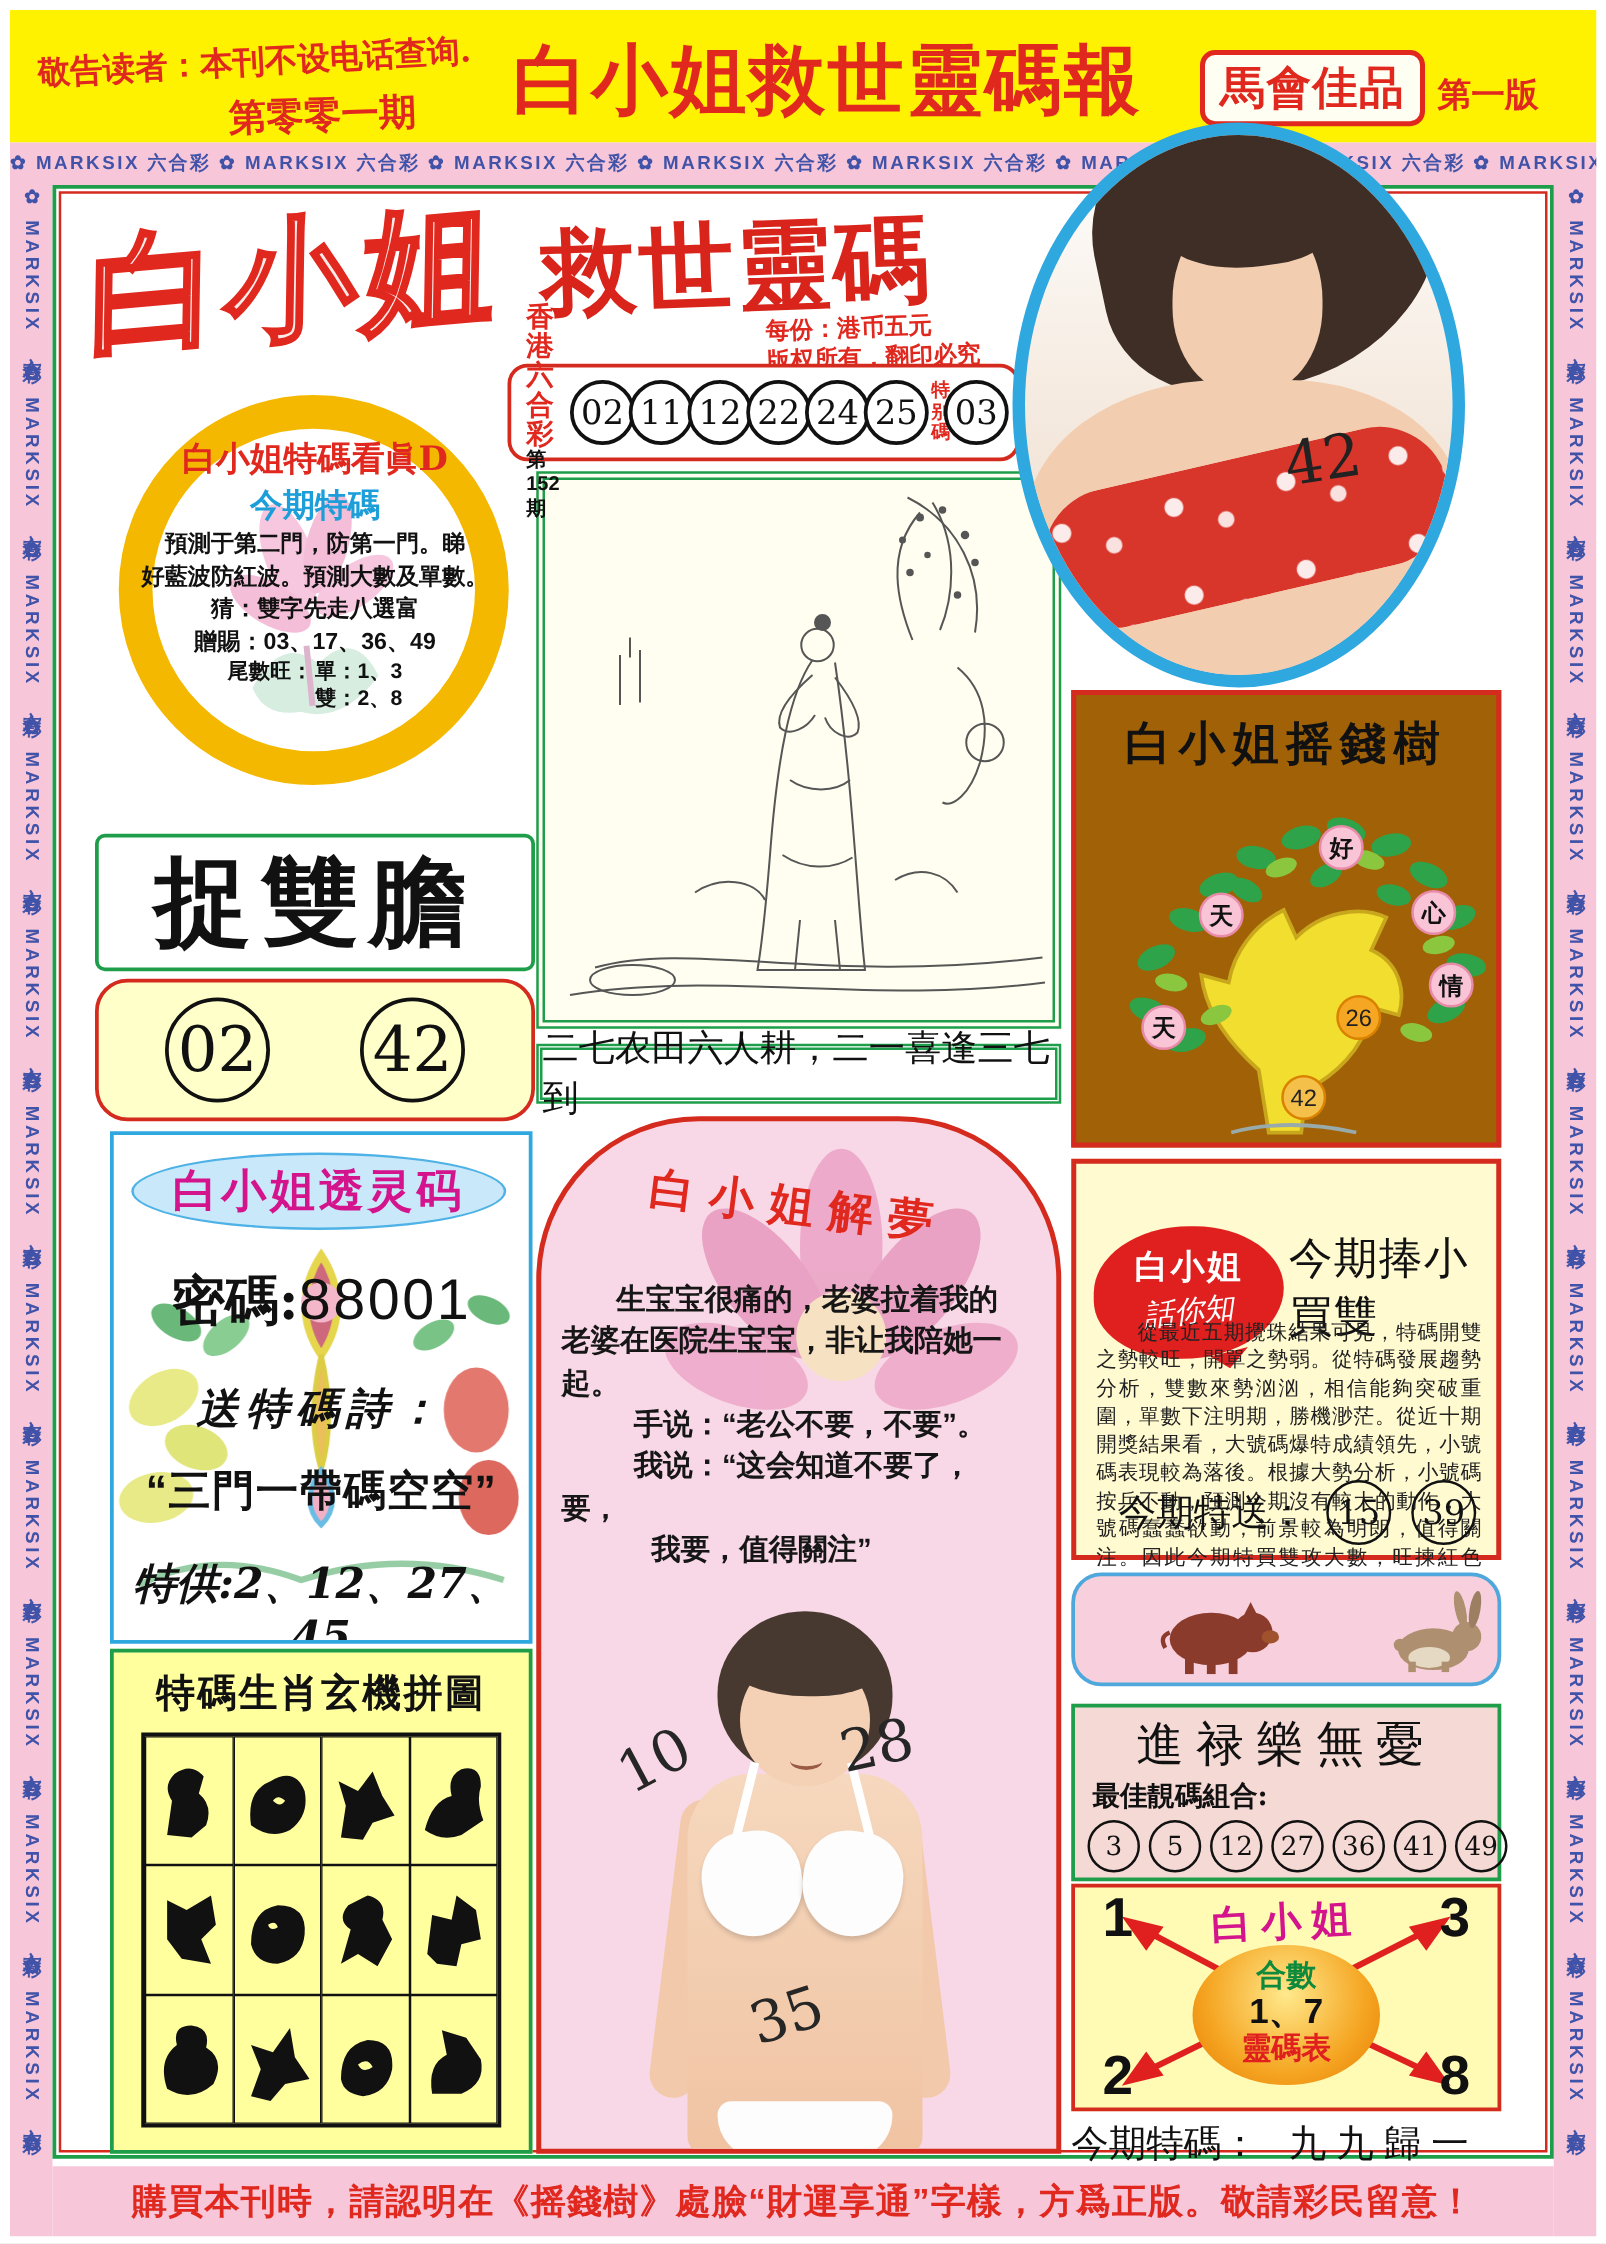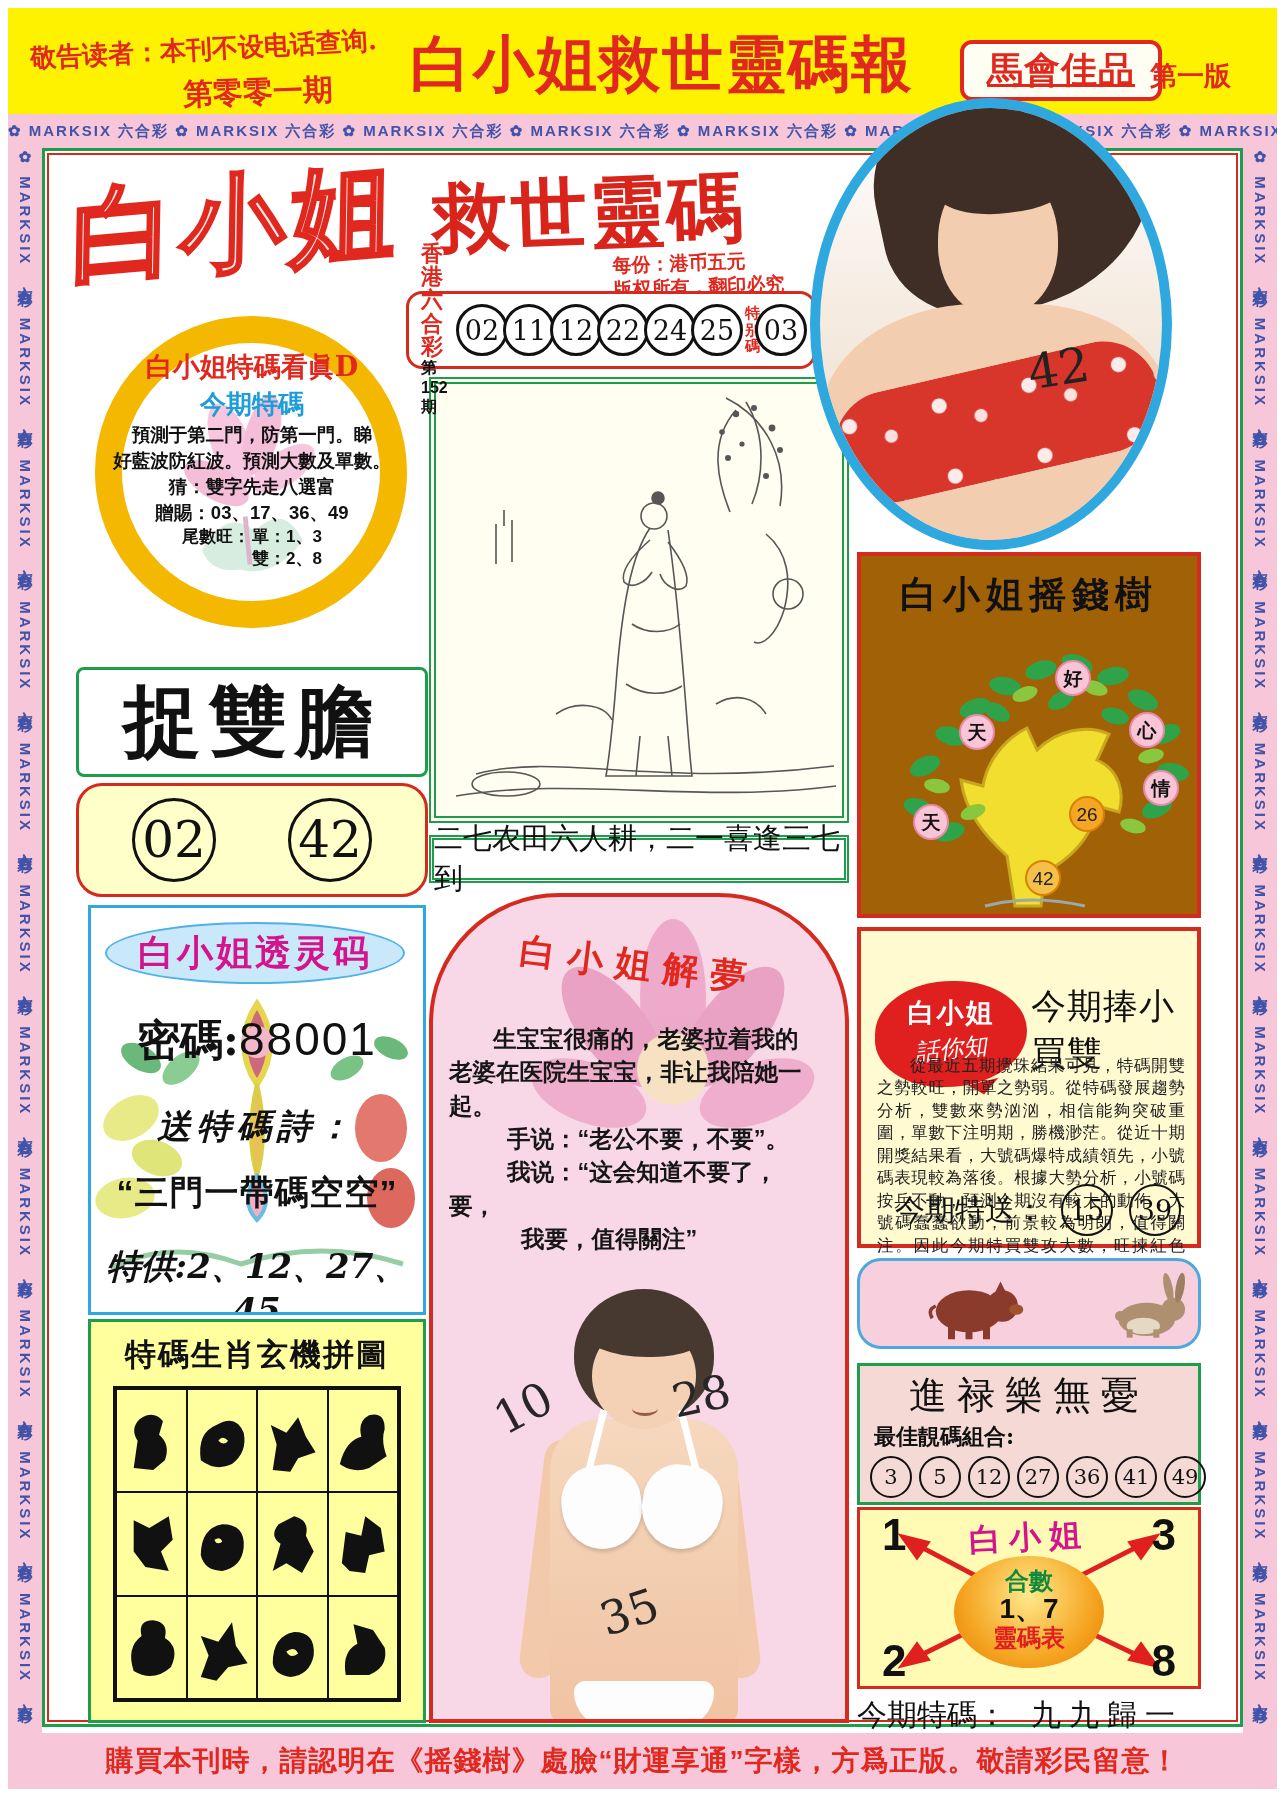--- a/index.html
+++ b/index.html
@@ -6,21 +6,21 @@
   .page{position:relative;width:1285px;height:1795px;background:#ffffff;overflow:hidden;
         font-family:"Liberation Sans",sans-serif;color:#111;}
   
   .hdr{position:absolute;left:8px;top:8px;width:1269px;height:106px;background:#FFF200;}
   .hdr-notice{position:absolute;left:22px;top:24px;color:#E0281E;font-size:26px;font-weight:bold;
               font-family:"DejaVu Serif",serif;transform:rotate(-3deg);}
   .hdr-issue{position:absolute;left:175px;top:64px;color:#E0281E;font-size:30px;font-weight:bold;
              font-family:"DejaVu Serif",serif;transform:rotate(-2deg);}
   .hdr-title{position:absolute;left:402px;top:16px;color:#E0281E;font-size:61px;font-weight:bold;letter-spacing:2px;}
   .hdr-badge{position:absolute;left:952px;top:32px;border:4px solid #E0281E;border-radius:12px;background:#fffef2;
-             color:#E0281E;font-size:36px;font-weight:bold;padding:2px 23px;letter-spacing:1px;text-decoration:underline;}
+             color:#E0281E;font-size:36px;font-weight:bold;padding:2px 12px;letter-spacing:1px;}
   .hdr-edition{position:absolute;left:1142px;top:50px;color:#E0281E;font-size:27px;font-weight:bold;
                font-family:"DejaVu Serif",serif;}
   
   .strip-h{position:absolute;left:8px;top:114px;width:1269px;height:34px;background:#F7C6D9;color:#4053A8;
            font-weight:bold;font-size:15px;line-height:34px;white-space:nowrap;overflow:hidden;letter-spacing:2px;}
   .strip-v{position:absolute;top:148px;width:34px;height:1641px;background:#F7C6D9;color:#4053A8;font-weight:bold;
            font-size:15px;letter-spacing:3px;overflow:hidden;writing-mode:vertical-rl;line-height:34px;}
   .strip-left{left:8px;} .strip-right{left:1243px;}
   
   .main{position:absolute;left:42px;top:148px;width:1201px;height:1579px;background:#fff;border:3px solid #1E9E4A;box-sizing:border-box;}

